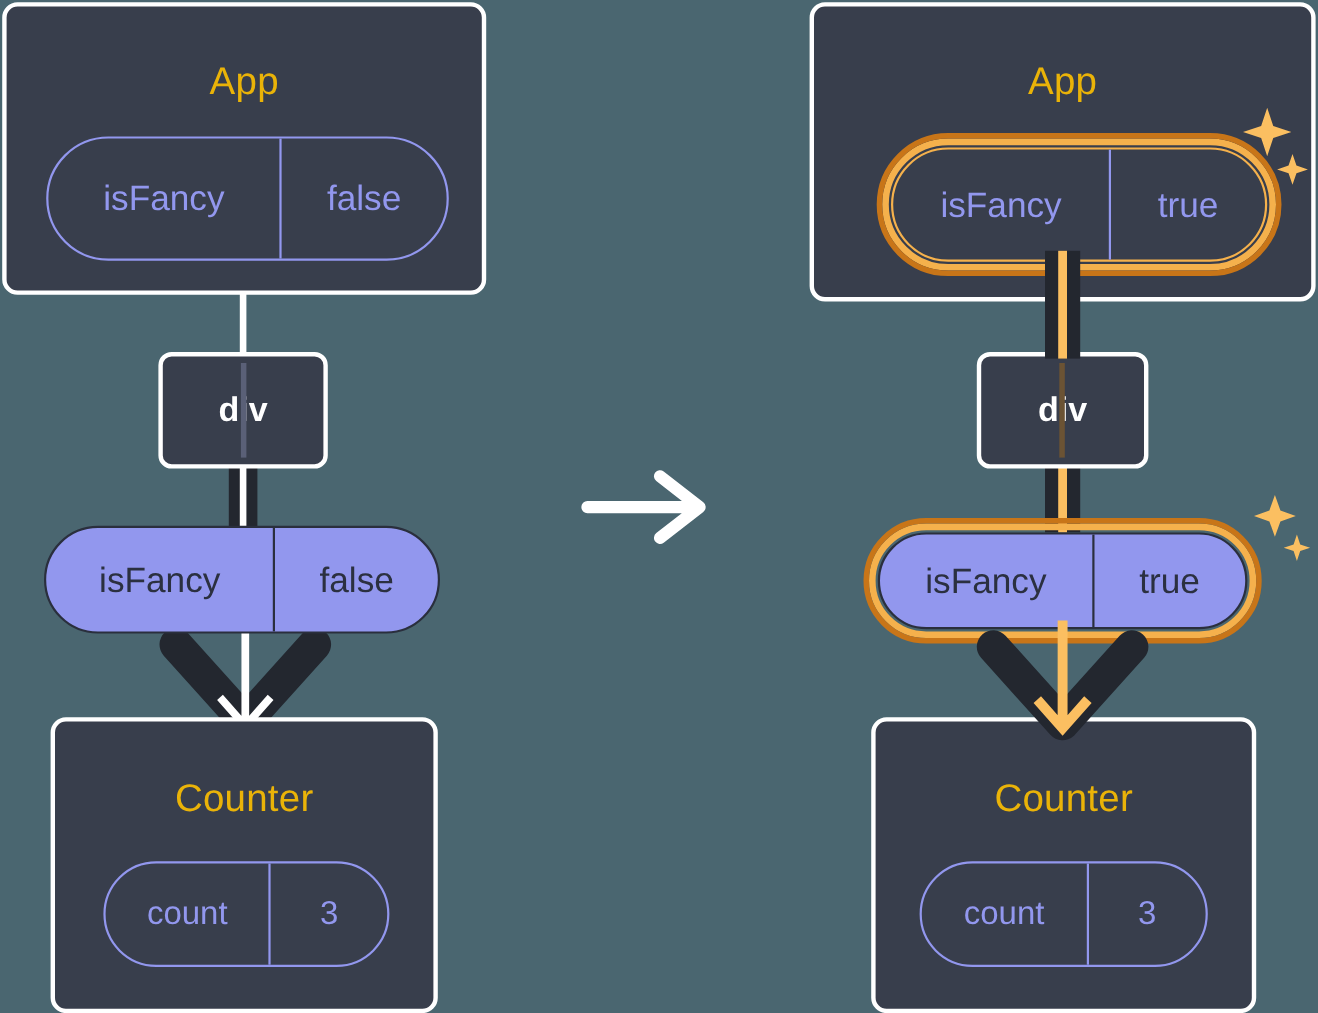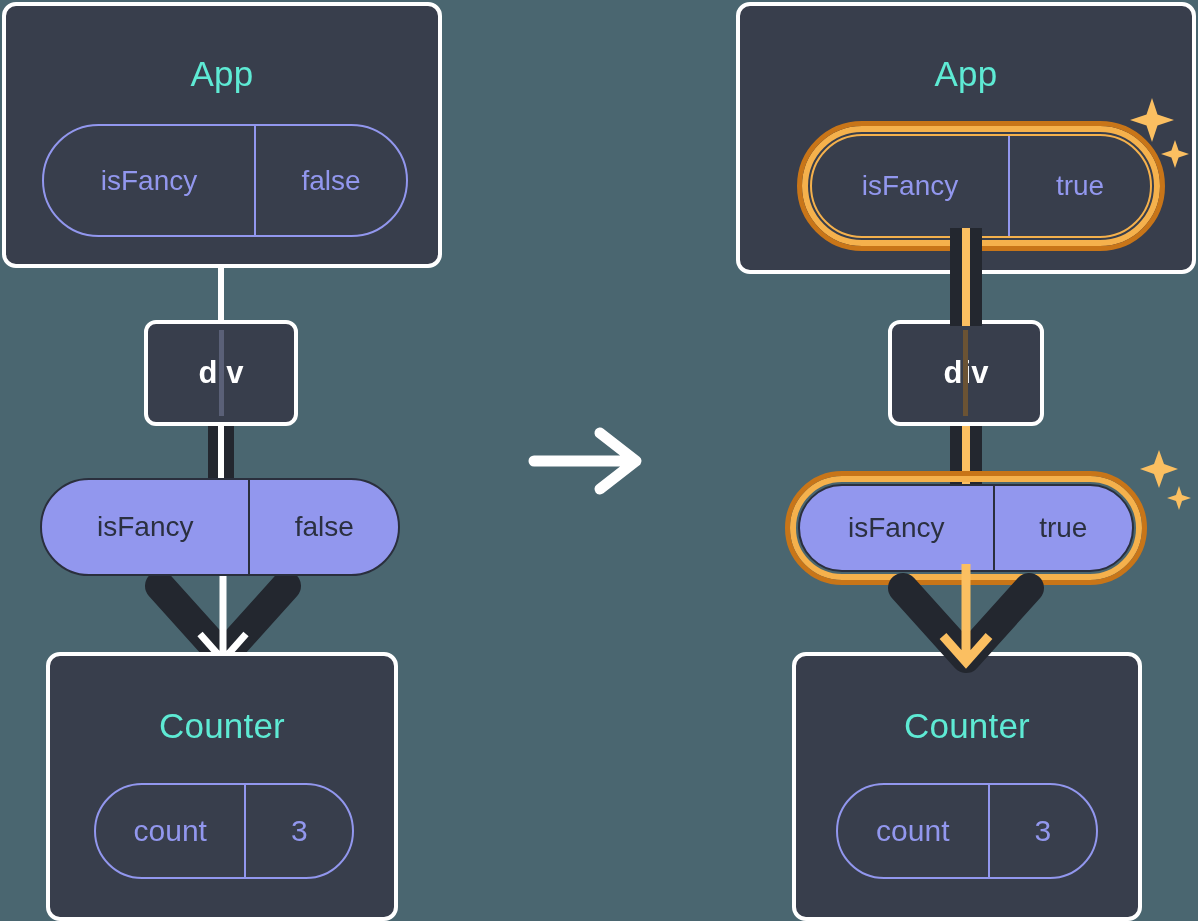--- a/index.html
+++ b/index.html
@@ -30,21 +30,21 @@
     border-radius: 14px;
     box-sizing: border-box;
     z-index: 5;
   }
 
   .panel-title {
     position: absolute;
     left: 0;
     right: 0;
     text-align: center;
-    color: #5eead4;
+    color: #eab308;
     font-size: 35px;
     font-weight: 400;
     letter-spacing: 0.2px;
   }
 
   .small-panel {
     position: absolute;
     background: #383e4c;
     border: 4px solid #ffffff;
     border-radius: 12px;
@@ -65,21 +65,21 @@
     align-items: stretch;
     box-sizing: border-box;
     border-radius: 999px;
     z-index: 7;
   }
   .pill .cell {
     display: flex;
     align-items: center;
     justify-content: center;
     box-sizing: border-box;
-    font-size: 28px;
+    font-size: 32px;
     white-space: nowrap;
   }
   .pill .cell.key { flex: 0 0 58%; }
   .pill .cell.val { flex: 1 1 auto; }
 
   
   .pill.outline {
     background: transparent;
     border: 2px solid #9297ee;
   }

